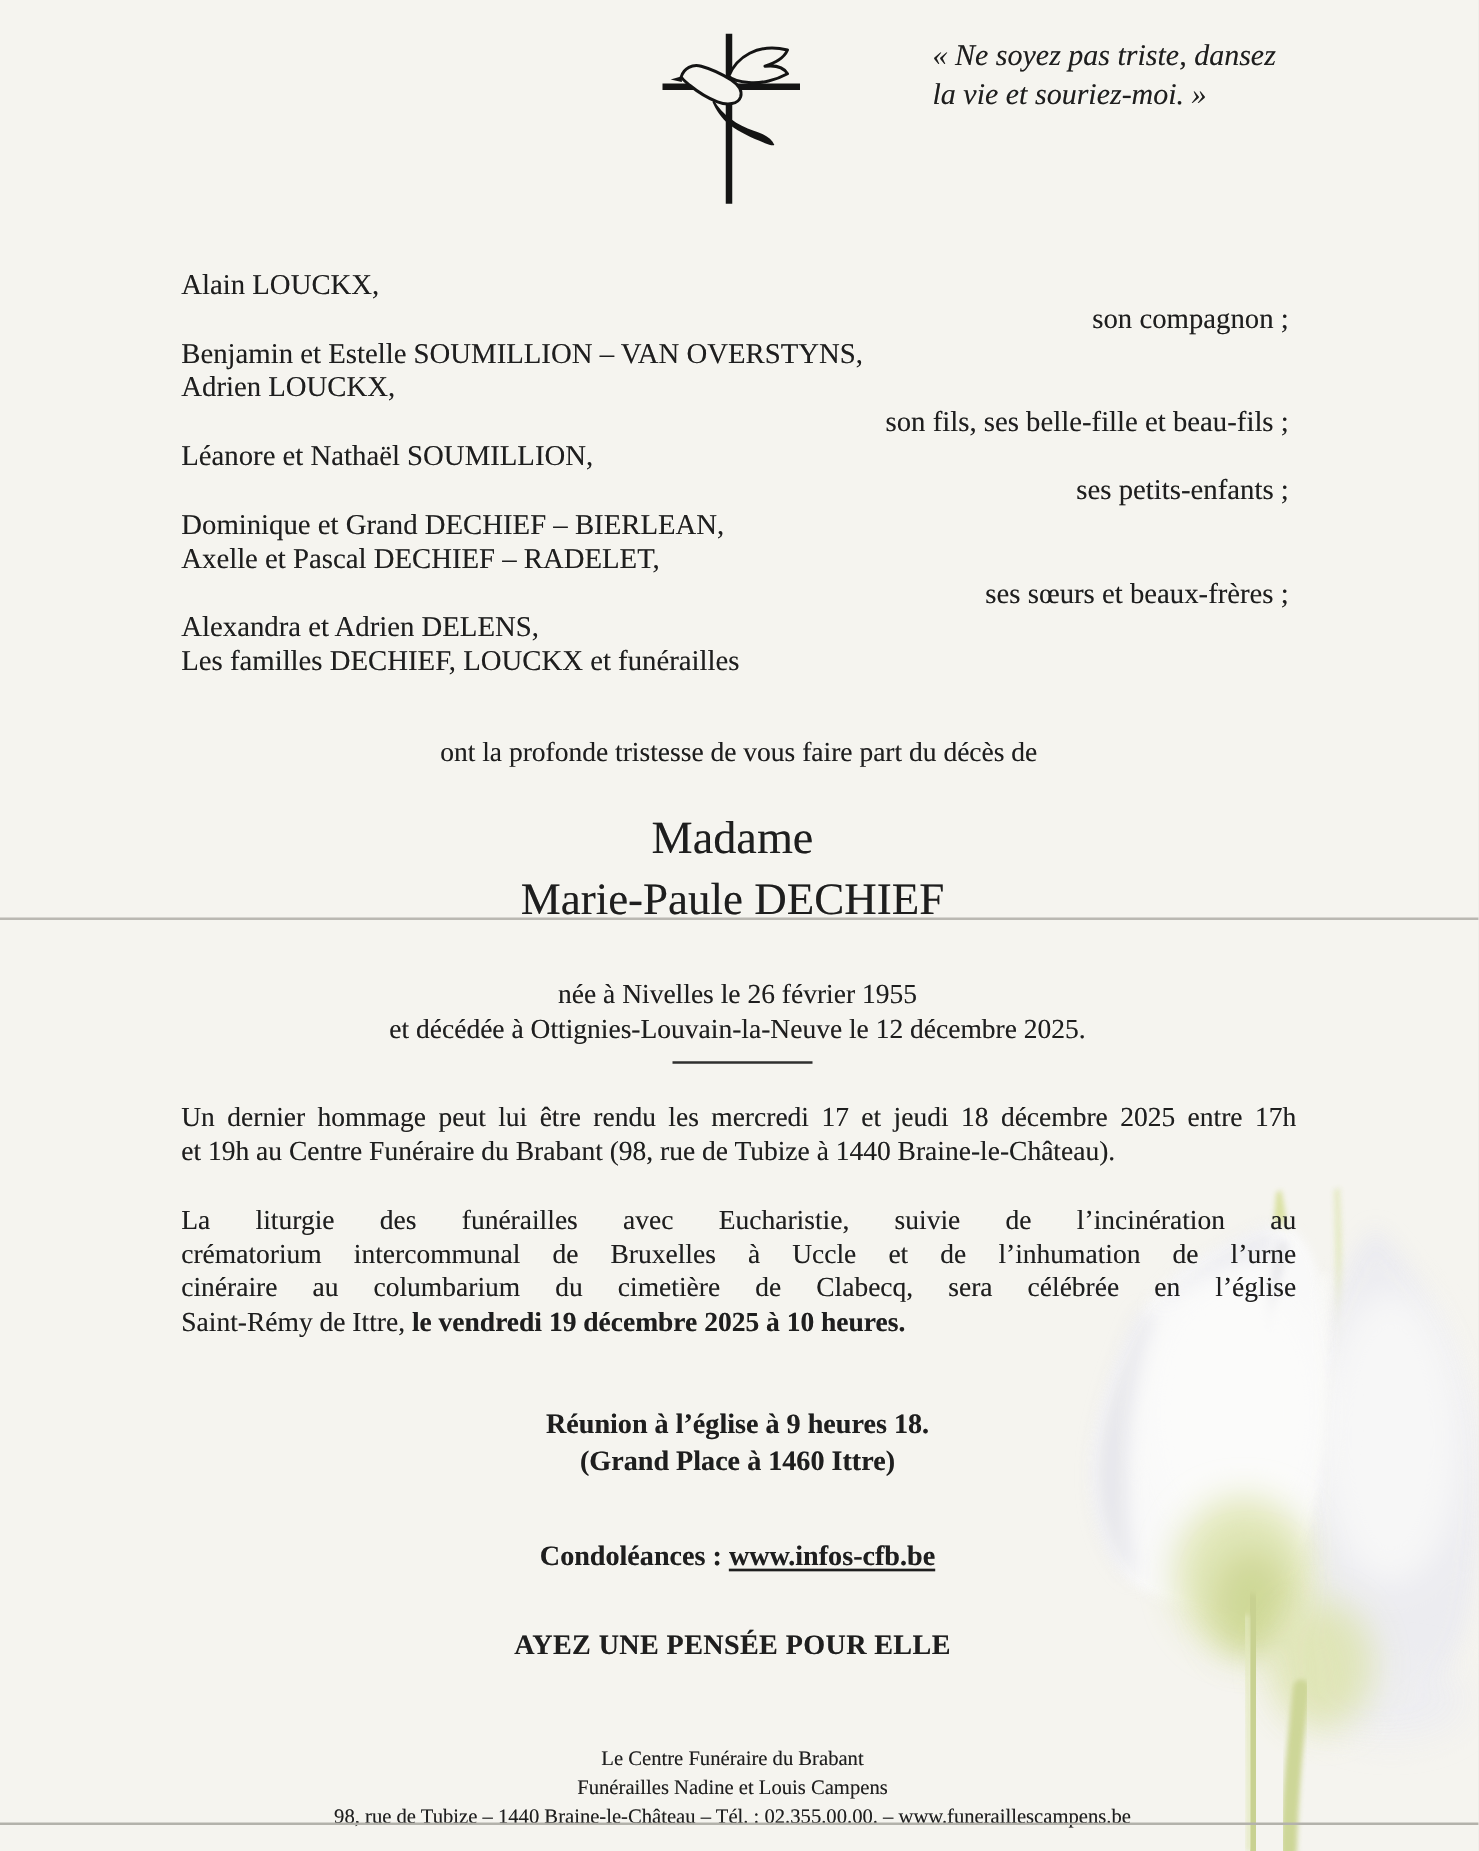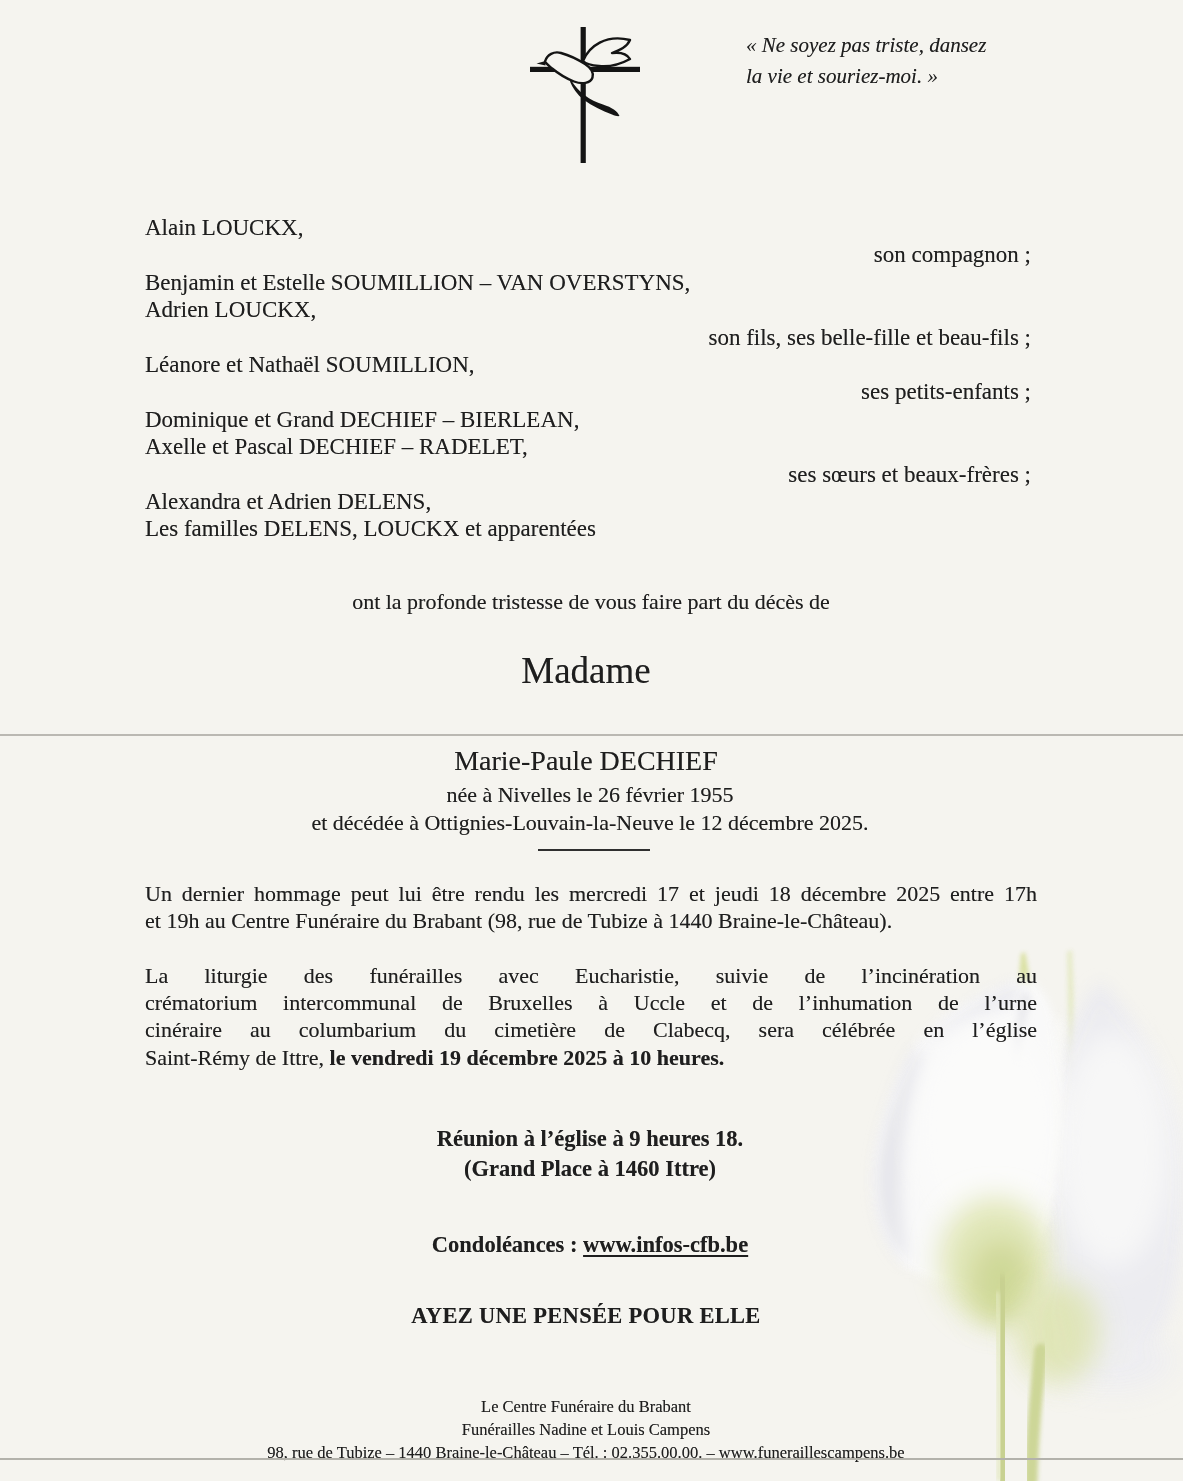--- a/index.html
+++ b/index.html
@@ -16,30 +16,30 @@
     margin:0 auto;
     background:var(--paper);
     overflow:hidden;
     font-family:"Liberation Serif","DejaVu Serif",serif;
     color:var(--ink);
   }
   .abs{position:absolute;}
   .txt{text-shadow:0 0 .5px rgba(25,25,25,.45);}
   
   #cross{left:524px;top:20px;width:120px;height:150px;z-index:2;}
-  #quote{left:746px;top:30px;width:330px;font-style:italic;font-size:21px;line-height:31px;z-index:2;}
+  #quote{left:746px;top:30px;width:330px;font-style:italic;font-size:24px;line-height:31px;z-index:2;}
   
   #family{left:145px;top:214px;width:892px;font-size:23px;line-height:27.4px;z-index:2;}
   .name-line{text-align:left;}
   .relation-line{text-align:right;padding-right:6px;}
   
   #intro{left:145px;top:589px;width:892px;text-align:center;font-size:22px;z-index:2;}
   #title{left:0;top:648px;width:1172px;text-align:center;z-index:2;}
   #title .t1{font-size:37px;line-height:46px;}
-  #title .t2{font-size:28px;line-height:50px;margin-top:42px;}
+  #title .t2{font-size:36px;line-height:50px;}
   #fold-line{left:0;top:734px;width:1183px;height:2px;background:var(--fold-line);opacity:.75;z-index:1;}
   #life{left:0;top:781px;width:1180px;text-align:center;font-size:22px;line-height:27.5px;z-index:2;}
   #divider{left:538px;top:849px;width:112px;height:2px;background:var(--divider);z-index:2;}
   
   .para{left:145px;width:892px;font-size:22px;line-height:27.2px;z-index:2;}
   #viewing{top:880px;}
   #ceremony{top:962px;}
   .jline{text-align:justify;text-align-last:justify;}
   .jline-last{text-align:justify;text-align-last:left;}
   .b{font-weight:bold;}
@@ -123,21 +123,21 @@
     <div class="relation-line">son compagnon ;</div>
     <div class="name-line">Benjamin et Estelle SOUMILLION – VAN OVERSTYNS,</div>
     <div class="name-line">Adrien LOUCKX,</div>
     <div class="relation-line">son fils, ses belle-fille et beau-fils ;</div>
     <div class="name-line">Léanore et Nathaël SOUMILLION,</div>
     <div class="relation-line">ses petits-enfants ;</div>
     <div class="name-line">Dominique et Grand DECHIEF – BIERLEAN,</div>
     <div class="name-line">Axelle et Pascal DECHIEF – RADELET,</div>
     <div class="relation-line">ses sœurs et beaux-frères ;</div>
     <div class="name-line">Alexandra et Adrien DELENS,</div>
-    <div class="name-line">Les familles DELENS, LOUCKX et apparentées</div>
+    <div class="name-line">Les familles DECHIEF, LOUCKX et funérailles</div>
   </div>
 
   <div id="intro" class="abs txt">ont la profonde tristesse de vous faire part du décès de</div>
 
   <div id="title" class="abs txt">
     <div class="t1">Madame</div>
     <div class="t2">Marie-Paule DECHIEF</div>
   </div>
 
   <div id="fold-line" class="abs"></div>

